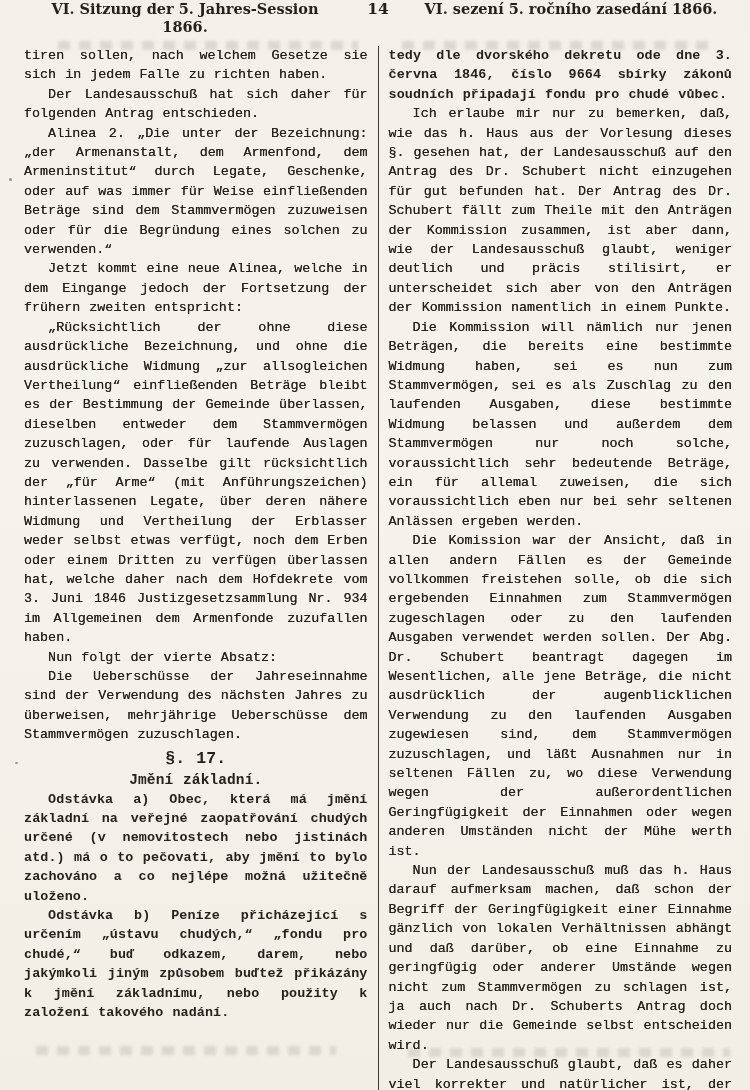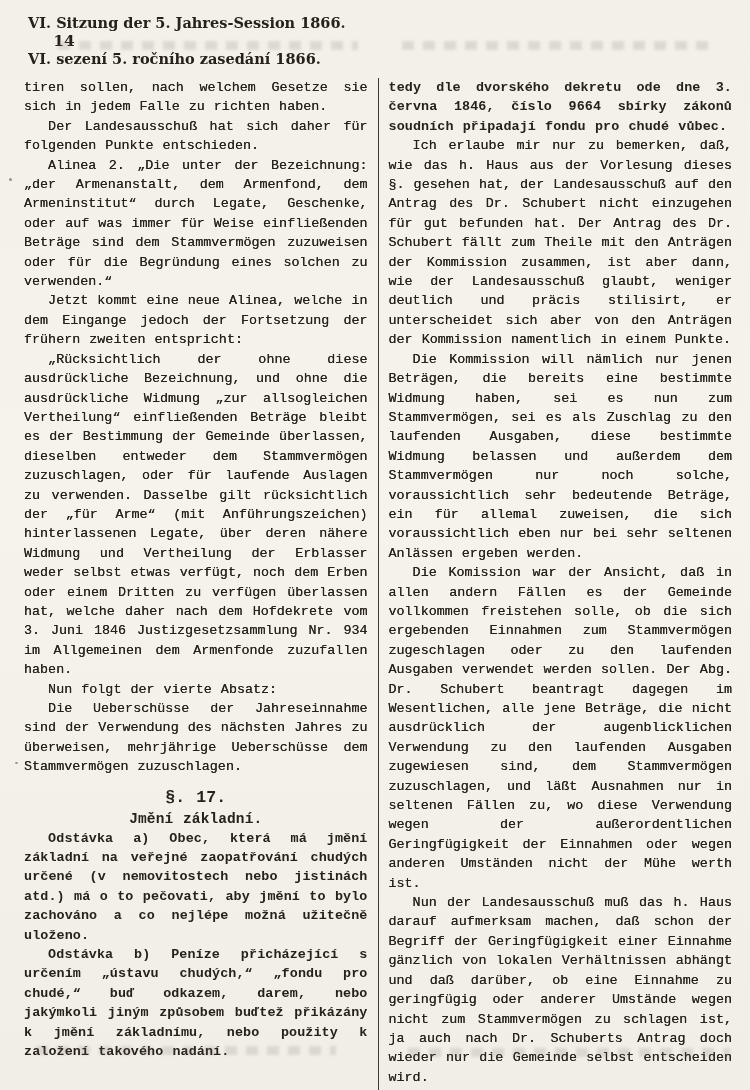--- a/index.html
+++ b/index.html
@@ -7,22 +7,22 @@
     position:relative;
     width:750px;height:1090px;
     margin:0;
     background:linear-gradient(180deg,#f3f0e9 0%,#f6f3ec 45%,#f1eee6 100%);
     color:#27211b;
     font-family:"DejaVu Serif", serif;
     overflow:hidden;
   }
   .page-header{
     display:flex;align-items:baseline;
-    padding:14px 22px 4px 28px;
-    font-weight:bold;font-size:14.5px;line-height:18px;flex-direction:column;
+    padding:0 22px 4px 28px;
+    font-weight:bold;font-size:14.5px;line-height:18px;
   }
   .h-left{flex:1;text-align:center;}
   .h-num{width:72px;text-align:center;font-size:15.5px;}
   .h-right{flex:1;text-align:center;}
   .columns{
     display:flex;
     padding:6px 18px 0 24px;
     align-items:stretch;
   }
   .col{flex:1;min-width:0;}
@@ -34,21 +34,21 @@
     line-height:19.4px;
     word-spacing:1px;
     font-family:Liberation Mono, monospace;
   }
   .indent{text-indent:1.8em;}
   .flush{text-indent:0;}
   .fraktur{text-shadow:0 0 0.45px rgba(35,28,22,.85);}
   .antiqua{font-weight:bold;letter-spacing:.1px;}
   .center-heading{
     text-align:center;text-indent:0;font-weight:bold;
-    font-size:16.5px;line-height:23px;margin-top:9px;
+    font-size:16.5px;line-height:23px;margin-top:2px;
   }
   .center-subheading{
     text-align:center;text-indent:0;font-weight:bold;
     font-size:14.5px;line-height:20px;
   }
   
   .ghost{
     position:absolute;pointer-events:none;
     height:9px;filter:blur(1.6px);opacity:.45;
     background:repeating-linear-gradient(90deg,
@@ -69,21 +69,21 @@
 
   <header class="page-header">
     <span class="h-left">VI. Sitzung der 5. Jahres-Session 1866.</span>
     <span class="h-num">14</span>
     <span class="h-right">VI. sezení 5. ročního zasedání 1866.</span>
   </header>
 
   <div class="columns">
     <div class="col" id="col-left">
         <p class="para flush fraktur">tiren sollen, nach welchem Gesetze sie sich in jedem Falle zu richten haben.</p>
-        <p class="para indent fraktur">Der Landesausschuß hat sich daher für folgenden Punkte entschieden.</p>
+        <p class="para indent fraktur">Der Landesausschuß hat sich daher für folgenden Antrag entschieden.</p>
         <p class="para indent fraktur">Alinea 2. „Die unter der Bezeichnung: „der Armenanstalt, dem Armenfond, dem Armeninstitut“ durch Legate, Geschenke, oder auf was immer für Weise einfließenden Beträge sind dem Stammvermögen zuzuweisen oder für die Begründung eines solchen zu verwenden.“</p>
         <p class="para indent fraktur">Jetzt kommt eine neue Alinea, welche in dem Eingange jedoch der Fortsetzung der frühern zweiten entspricht:</p>
         <p class="para indent fraktur">„Rücksichtlich der ohne diese ausdrückliche Bezeichnung, und ohne die ausdrückliche Widmung „zur allsogleichen Vertheilung“ einfließenden Beträge bleibt es der Bestimmung der Gemeinde überlassen, dieselben entweder dem Stammvermögen zuzuschlagen, oder für laufende Auslagen zu verwenden. Dasselbe gilt rücksichtlich der „für Arme“ (mit Anführungszeichen) hinterlassenen Legate, über deren nähere Widmung und Vertheilung der Erblasser weder selbst etwas verfügt, noch dem Erben oder einem Dritten zu verfügen überlassen hat, welche daher nach dem Hofdekrete vom 3. Juni 1846 Justizgesetzsammlung Nr. 934 im Allgemeinen dem Armenfonde zuzufallen haben.</p>
         <p class="para indent fraktur">Nun folgt der vierte Absatz:</p>
         <p class="para indent fraktur">Die Ueberschüsse der Jahreseinnahme sind der Verwendung des nächsten Jahres zu überweisen, mehrjährige Ueberschüsse dem Stammvermögen zuzuschlagen.</p>
         <p class="para center-heading antiqua">§. 17.</p>
         <p class="para center-subheading antiqua">Jmění základní.</p>
         <p class="para indent antiqua">Odstávka a) Obec, která má jmění základní na veřejné zaopatřování chudých určené (v nemovitostech nebo jistinách atd.) má o to pečovati, aby jmění to bylo zachováno a co nejlépe možná užitečně uloženo.</p>
         <p class="para indent antiqua">Odstávka b) Peníze přicházející s určením „ústavu chudých,“ „fondu pro chudé,“ buď odkazem, darem, nebo jakýmkoli jiným způsobem buďtež přikázány k jmění základnímu, nebo použity k založení takového nadání.</p>
       </div>

